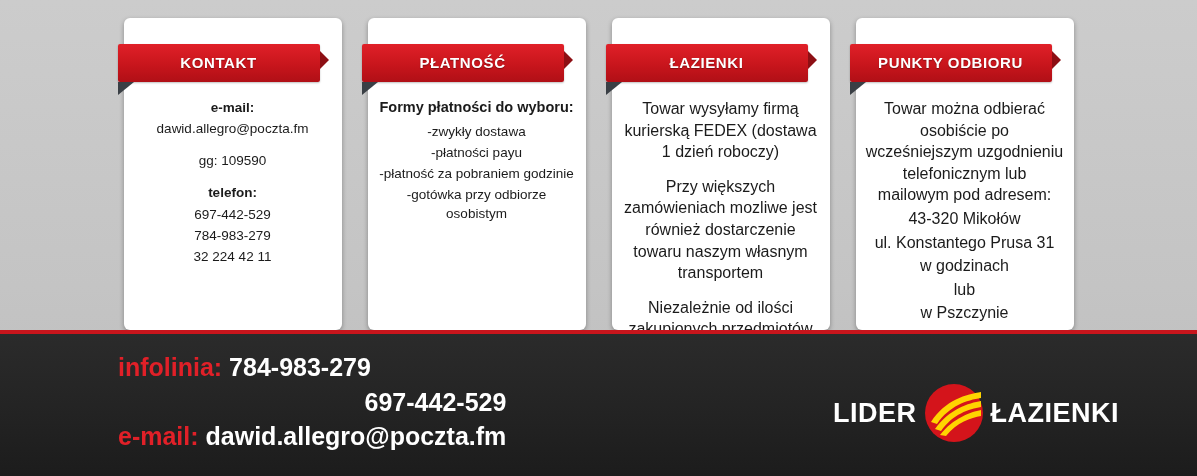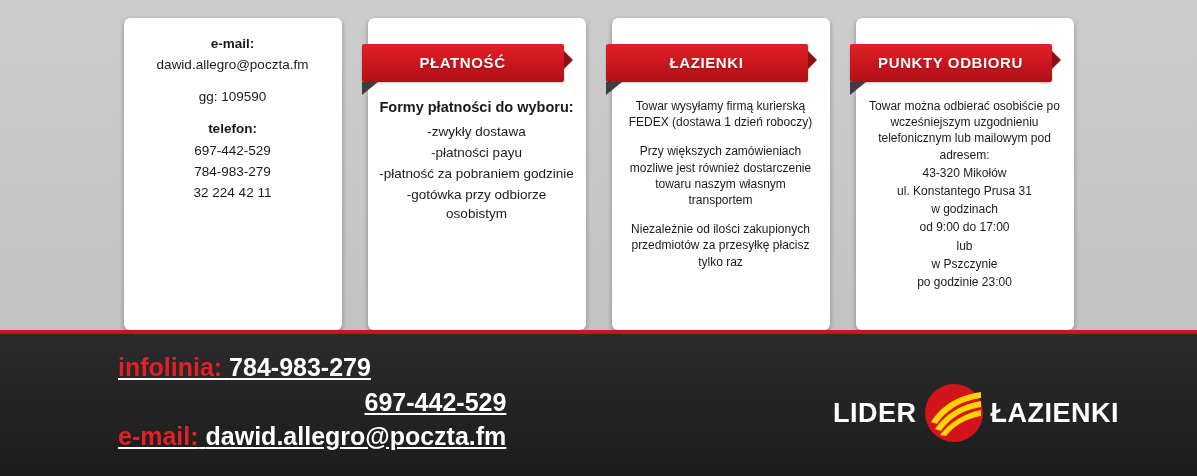--- a/index.html
+++ b/index.html
@@ -80,21 +80,21 @@
     margin-top: 16px;
     text-align: center;
     font-size: 13.5px;
     color: #1b1b1b;
     line-height: 1.42;
   }
   .card-body p { margin: 0 0 2px 0; }
   .card-body p.gap { margin-top: 13px; }
   .b { font-weight: bold; }
   .card-body .heading { font-weight: bold; font-size: 14.5px; line-height: 1.35; margin-bottom: 4px; }
-  .card-sm { font-size: 12px; line-height: 1.35; }
+  .card-sm { font-size: 16px; line-height: 1.35; }
 
   .footer {
     position: absolute;
     left: 0; bottom: 0;
     width: 1197px;
     height: 146px;
     background: linear-gradient(to bottom, #2b2b2b 0%, #242424 50%, #1c1c1c 100%);
     border-top: 4px solid #c8151c;
   }
   .footer-inner {
@@ -105,21 +105,20 @@
     align-items: center;
   }
   .footer-text {
     position: absolute;
     left: 118px;
     top: 16px;
     color: #ffffff;
     font-size: 25px;
     font-weight: bold;
     line-height: 1.38;
-    text-decoration: underline;
   }
   .footer-line { white-space: nowrap; }
   .footer-line.right { text-align: right; }
   .lbl { color: #e12028; }
   .val { color: #ffffff; }
 
   .logo {
     position: absolute;
     right: 78px;
     top: 48px;
@@ -141,20 +140,27 @@
   }
 </style>
 </head>
 <body>
 
 <div class="page">
 
   <div class="cards">
 
     <div class="card">
+      <div class="ribbon-wrap">
+        <div class="ribbon">
+          <span class="ribbon-title">KONTAKT</span>
+          <span class="ribbon-fold"></span>
+        </div>
+        <span class="ribbon-tail"></span>
+      </div>
       <div class="card-body">
         <p class="b">e-mail:</p>
         <p>dawid.allegro@poczta.fm</p>
         <p class="gap">gg: 109590</p>
         <p class="b gap">telefon:</p>
         <p>697-442-529</p>
         <p>784-983-279</p>
         <p>32 224 42 11</p>
       </div>
     </div>
@@ -197,21 +203,20 @@
           <span class="ribbon-title">PUNKTY ODBIORU</span>
           <span class="ribbon-fold"></span>
         </div>
         <span class="ribbon-tail"></span>
       </div>
       <div class="card-body card-sm">
         <p>Towar można odbierać osobiście po wcześniejszym uzgodnieniu telefonicznym lub mailowym pod adresem:</p>
         <p>43-320 Mikołów</p>
         <p>ul. Konstantego Prusa 31</p>
         <p>w godzinach</p>
-        <p>od 9:00 do 17:00</p>
         <p>lub</p>
         <p>w Pszczynie</p>
         <p>po godzinie 23:00</p>
       </div>
     </div>
 
   </div>
 
   <div class="footer">
     <div class="footer-inner">

